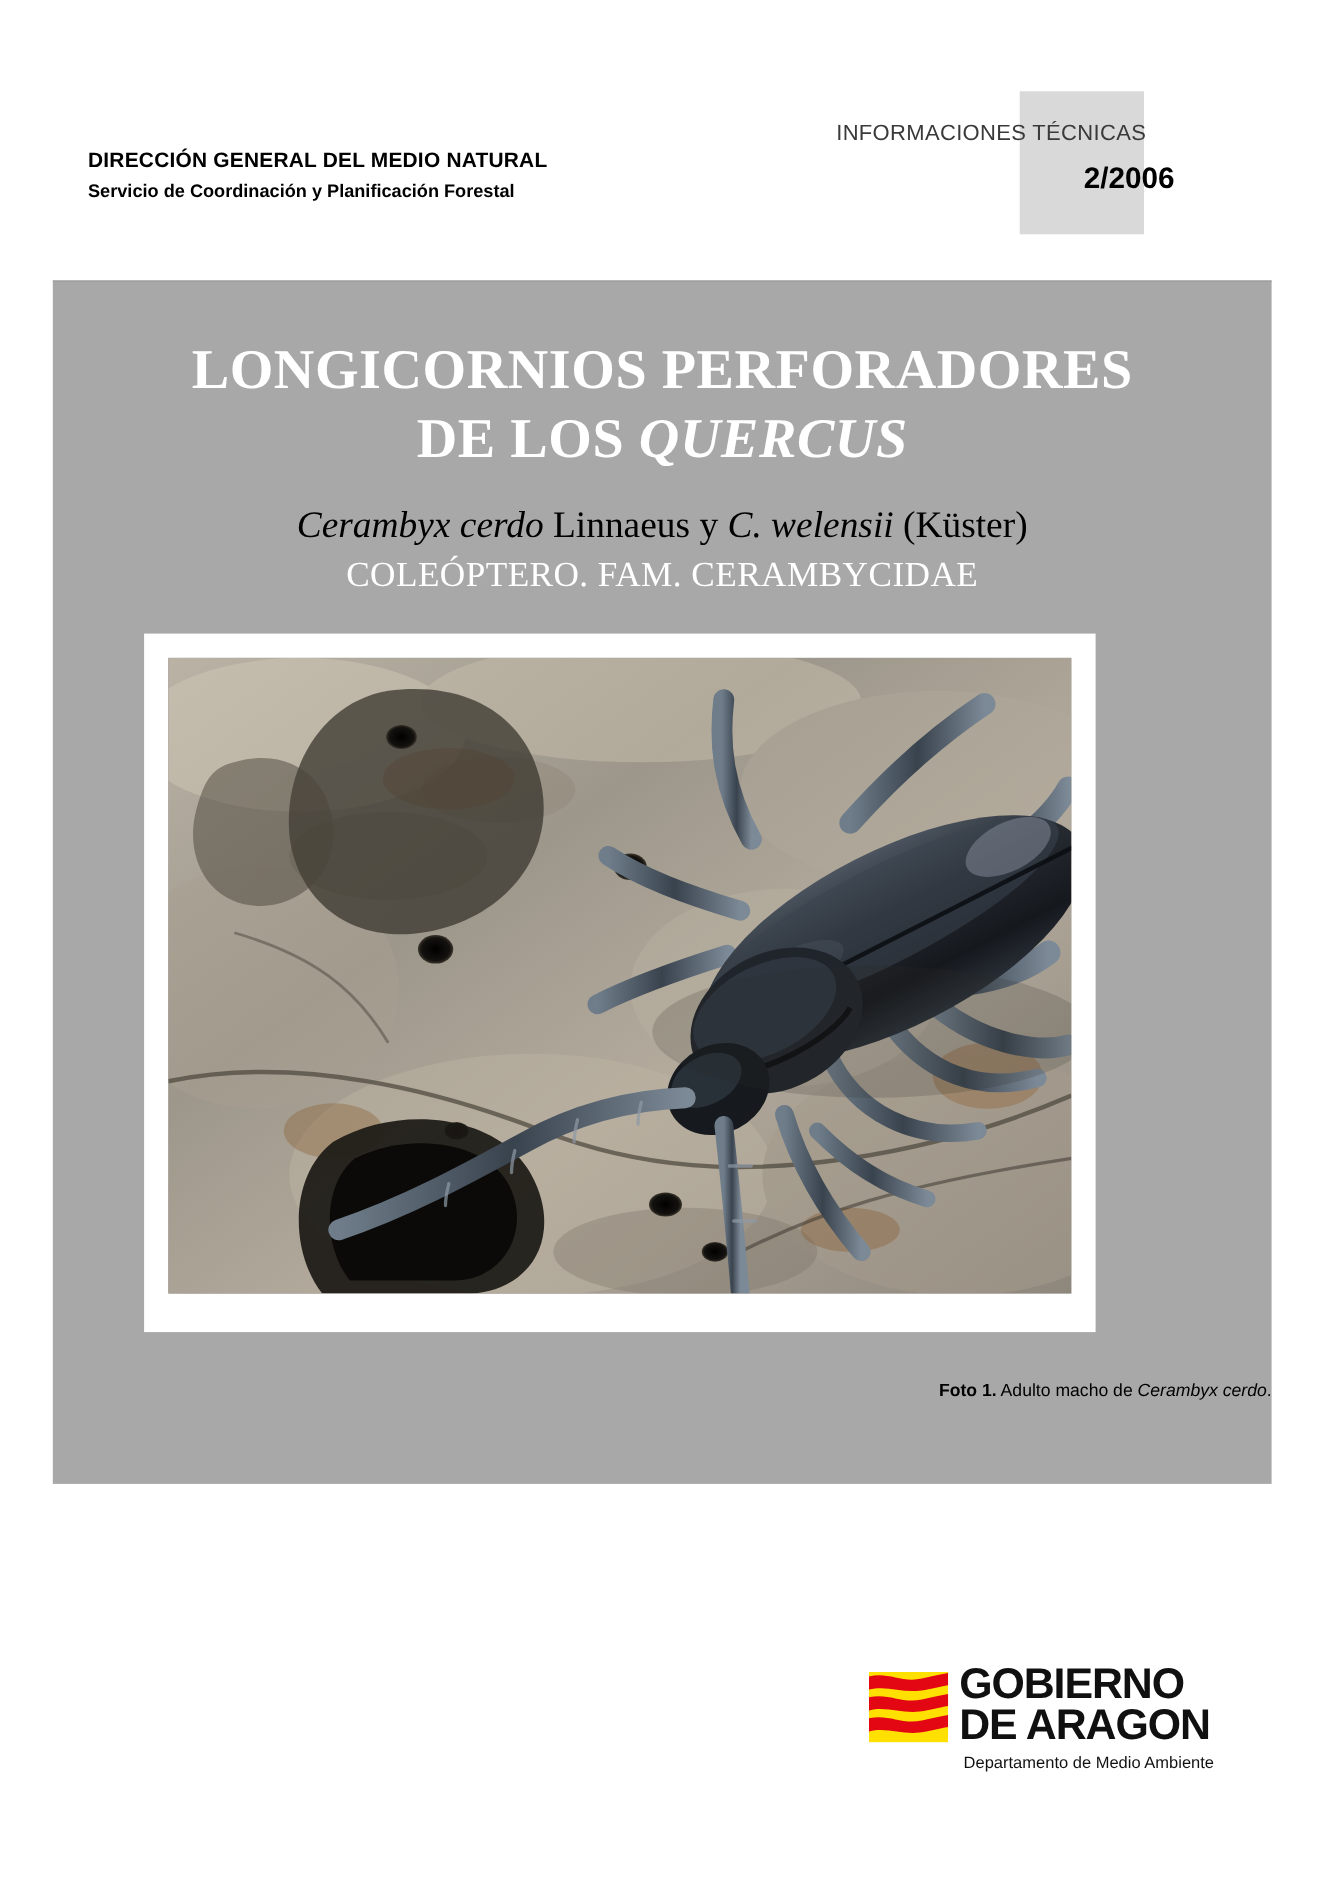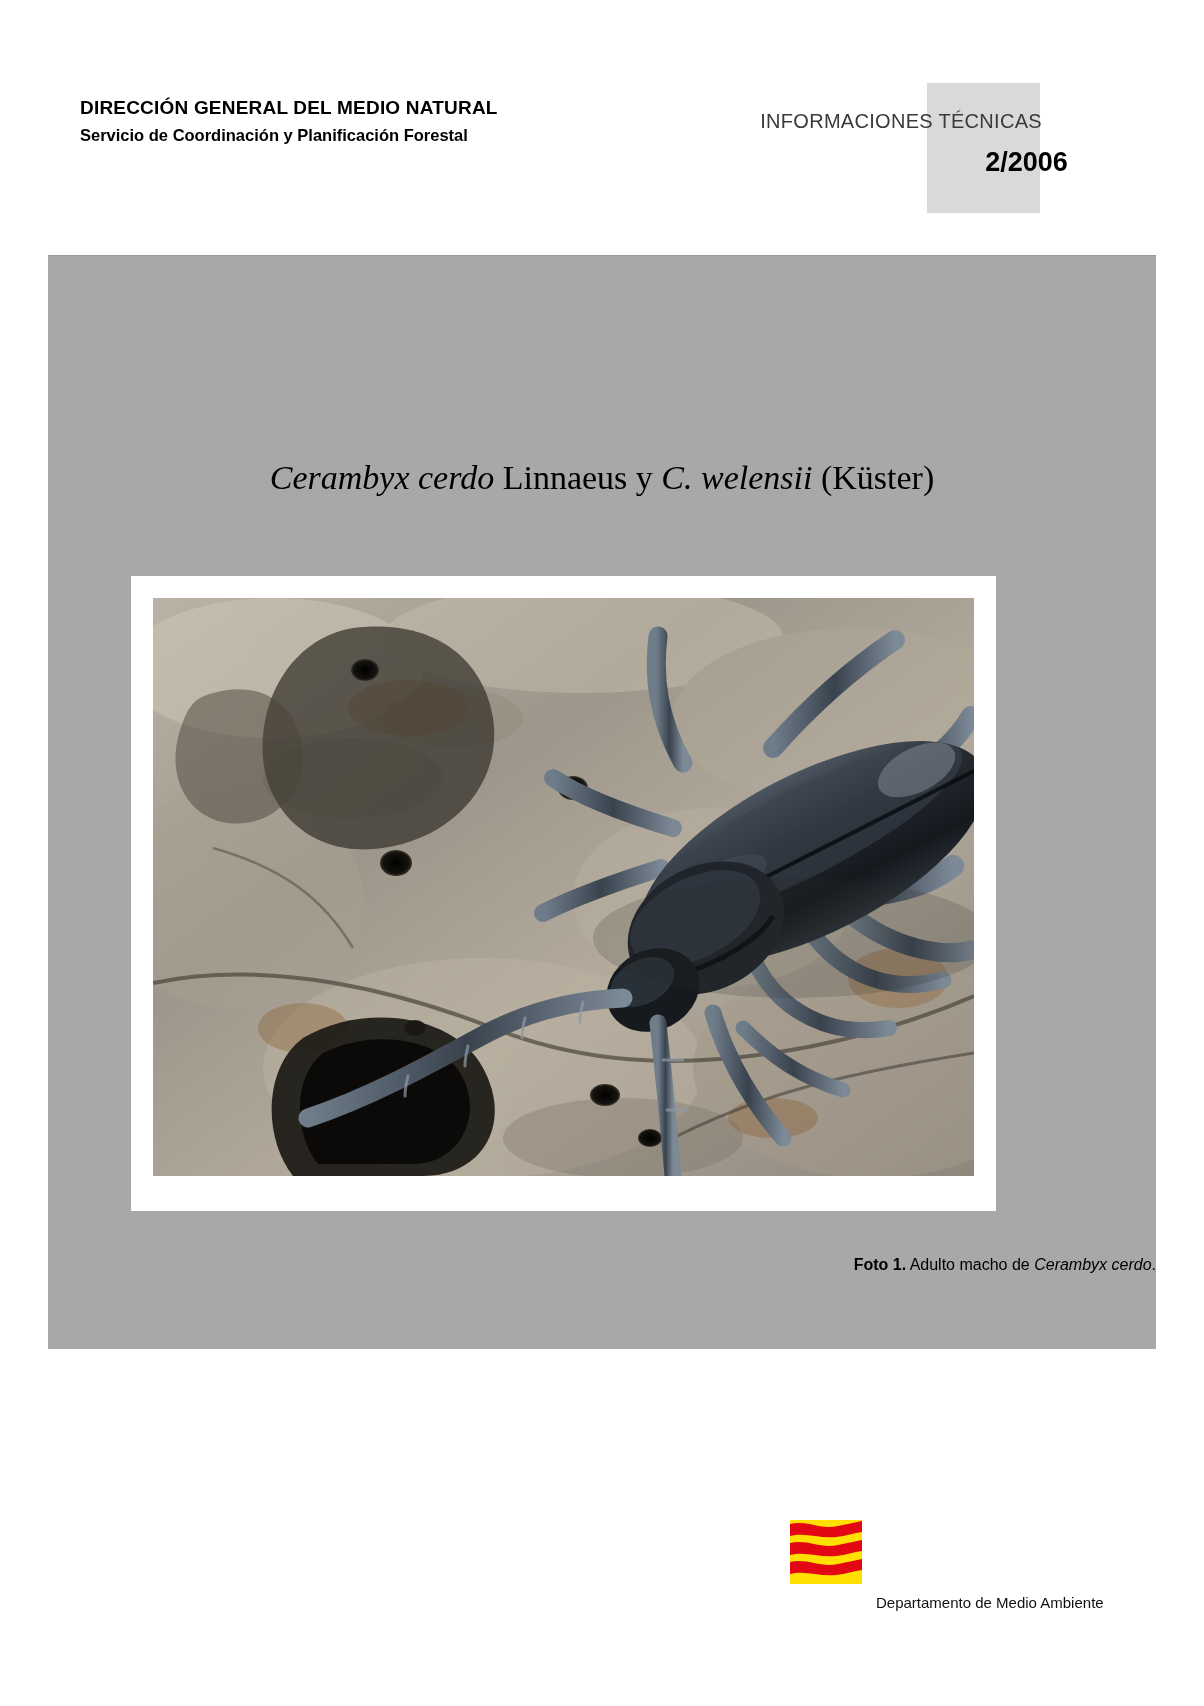--- a/index.html
+++ b/index.html
@@ -27,20 +27,21 @@
     position: absolute;
     left: 80px;
     top: 96px;
   }
   .org-title {
     font-size: 19px;
     font-weight: bold;
     letter-spacing: 0.2px;
     color: #000;
     line-height: 1.25;
+    margin-top: 39px;
   }
   .org-sub {
     font-size: 16.5px;
     font-weight: bold;
     color: #000;
     margin-top: 5px;
     line-height: 1.25;
   }
   .info-box {
     position: absolute;
@@ -202,25 +203,32 @@
   </div>
 
   <div class="info-box"></div>
   <div class="info-text">INFORMACIONES TÉCNICAS</div>
   <div class="info-number">2/2006</div>
 
 </div>
 
 <div class="cover">
 
+  <div class="cover-title">
+    <div>LONGICORNIOS PERFORADORES</div>
+    <div>
+      <span>DE LOS </span><span class="ital">QUERCUS</span>
+    </div>
+  </div>
 
   <div class="cover-species">
     <span class="ital">Cerambyx cerdo</span><span> Linnaeus y </span><span class="ital">C. welensii</span><span> (Küster)</span>
   </div>
 
+  <div class="cover-family">COLEÓPTERO. FAM. CERAMBYCIDAE</div>
 
   <div class="photo-frame">
     <div class="photo">
       <svg width="821" height="578" viewBox="0 0 821 578" xmlns="http://www.w3.org/2000/svg" role="img">
         <defs>
           <linearGradient id="rockg" x1="0" y1="0" x2="1" y2="1">
             <stop offset="0%" stop-color="#b9b2a5"></stop>
             <stop offset="35%" stop-color="#9d978b"></stop>
             <stop offset="60%" stop-color="#b3aa9c"></stop>
             <stop offset="100%" stop-color="#8e877c"></stop>
@@ -354,14 +362,18 @@
 
 <div class="logo-wrap">
   <svg class="logo-flag" viewBox="0 0 72 64" xmlns="http://www.w3.org/2000/svg">
     <rect x="0" y="0" width="72" height="64" fill="#ffe000"></rect>
     <g fill="#e30613">
       <path d="M0,4 C18,0 30,10 48,6 C58,4 66,2 72,1 L72,12 C64,13 56,16 46,17 C30,19 16,12 0,16 Z"></path>
       <path d="M0,23 C18,19 30,29 48,25 C58,23 66,21 72,20 L72,31 C64,32 56,35 46,36 C30,38 16,31 0,35 Z"></path>
       <path d="M0,42 C18,38 30,48 48,44 C58,42 66,40 72,39 L72,50 C64,51 56,54 46,55 C30,57 16,50 0,54 Z"></path>
     </g>
   </svg>
+  <div class="logo-text">
+    <div>GOBIERNO</div>
+    <div>DE ARAGON</div>
+  </div>
   <div class="logo-dept">Departamento de Medio Ambiente</div>
 </div>
 
 </body></html>

